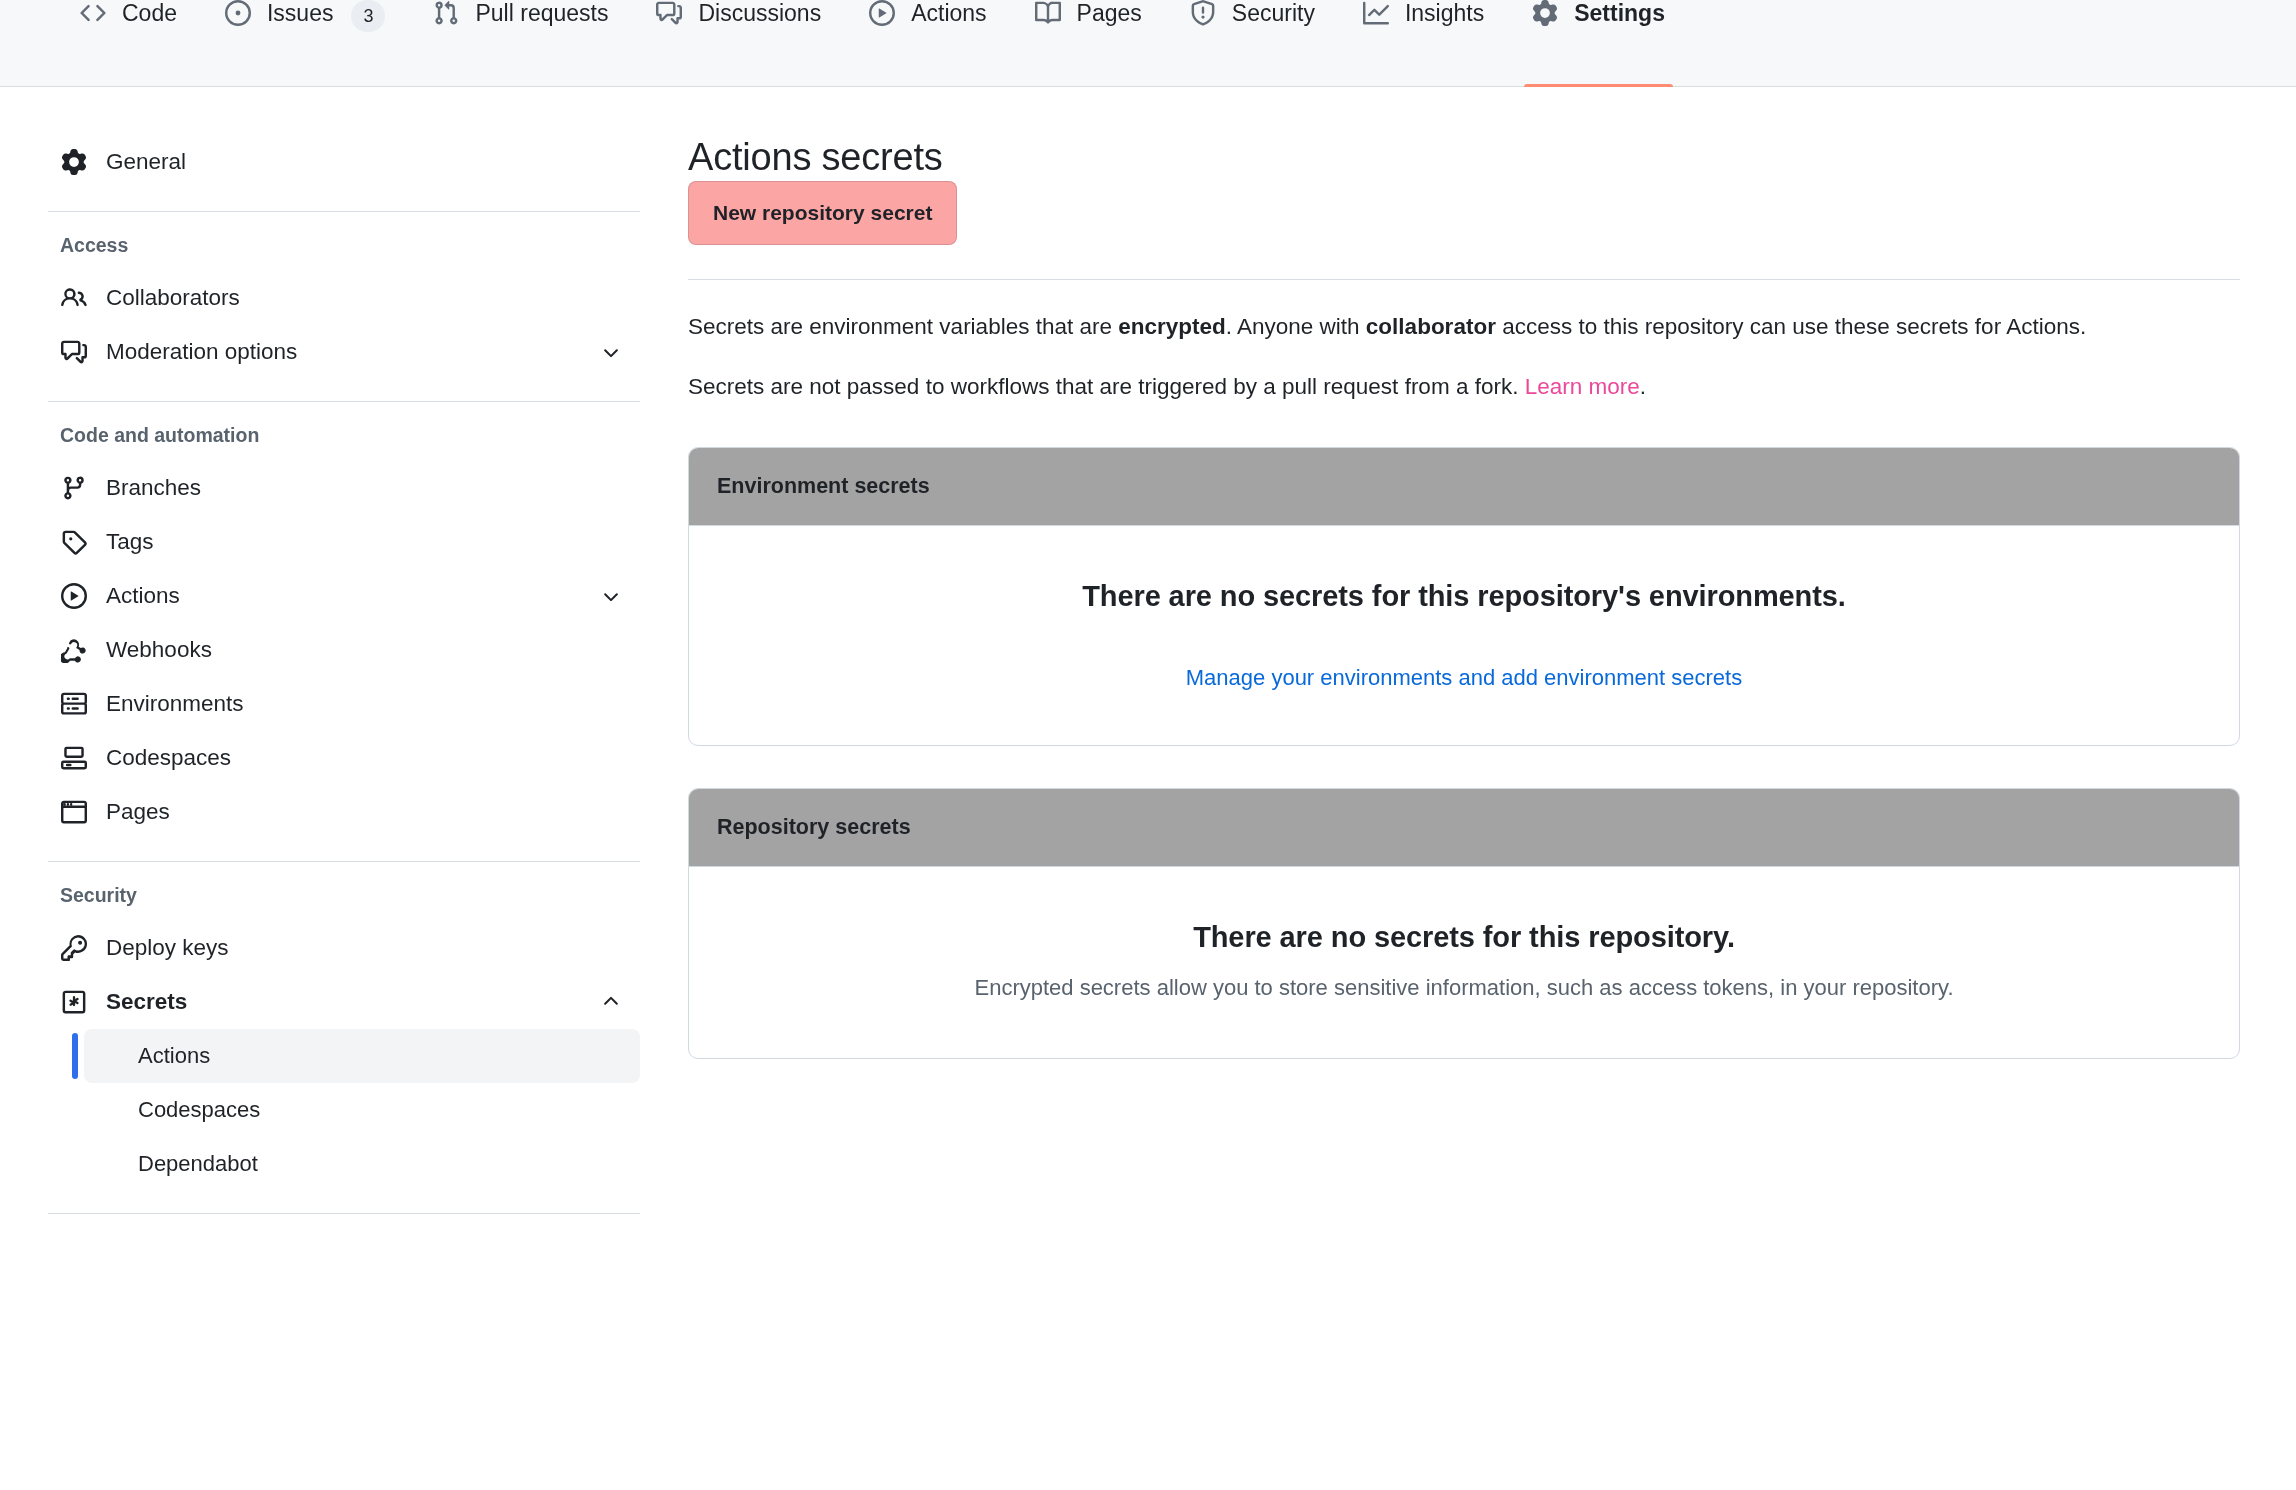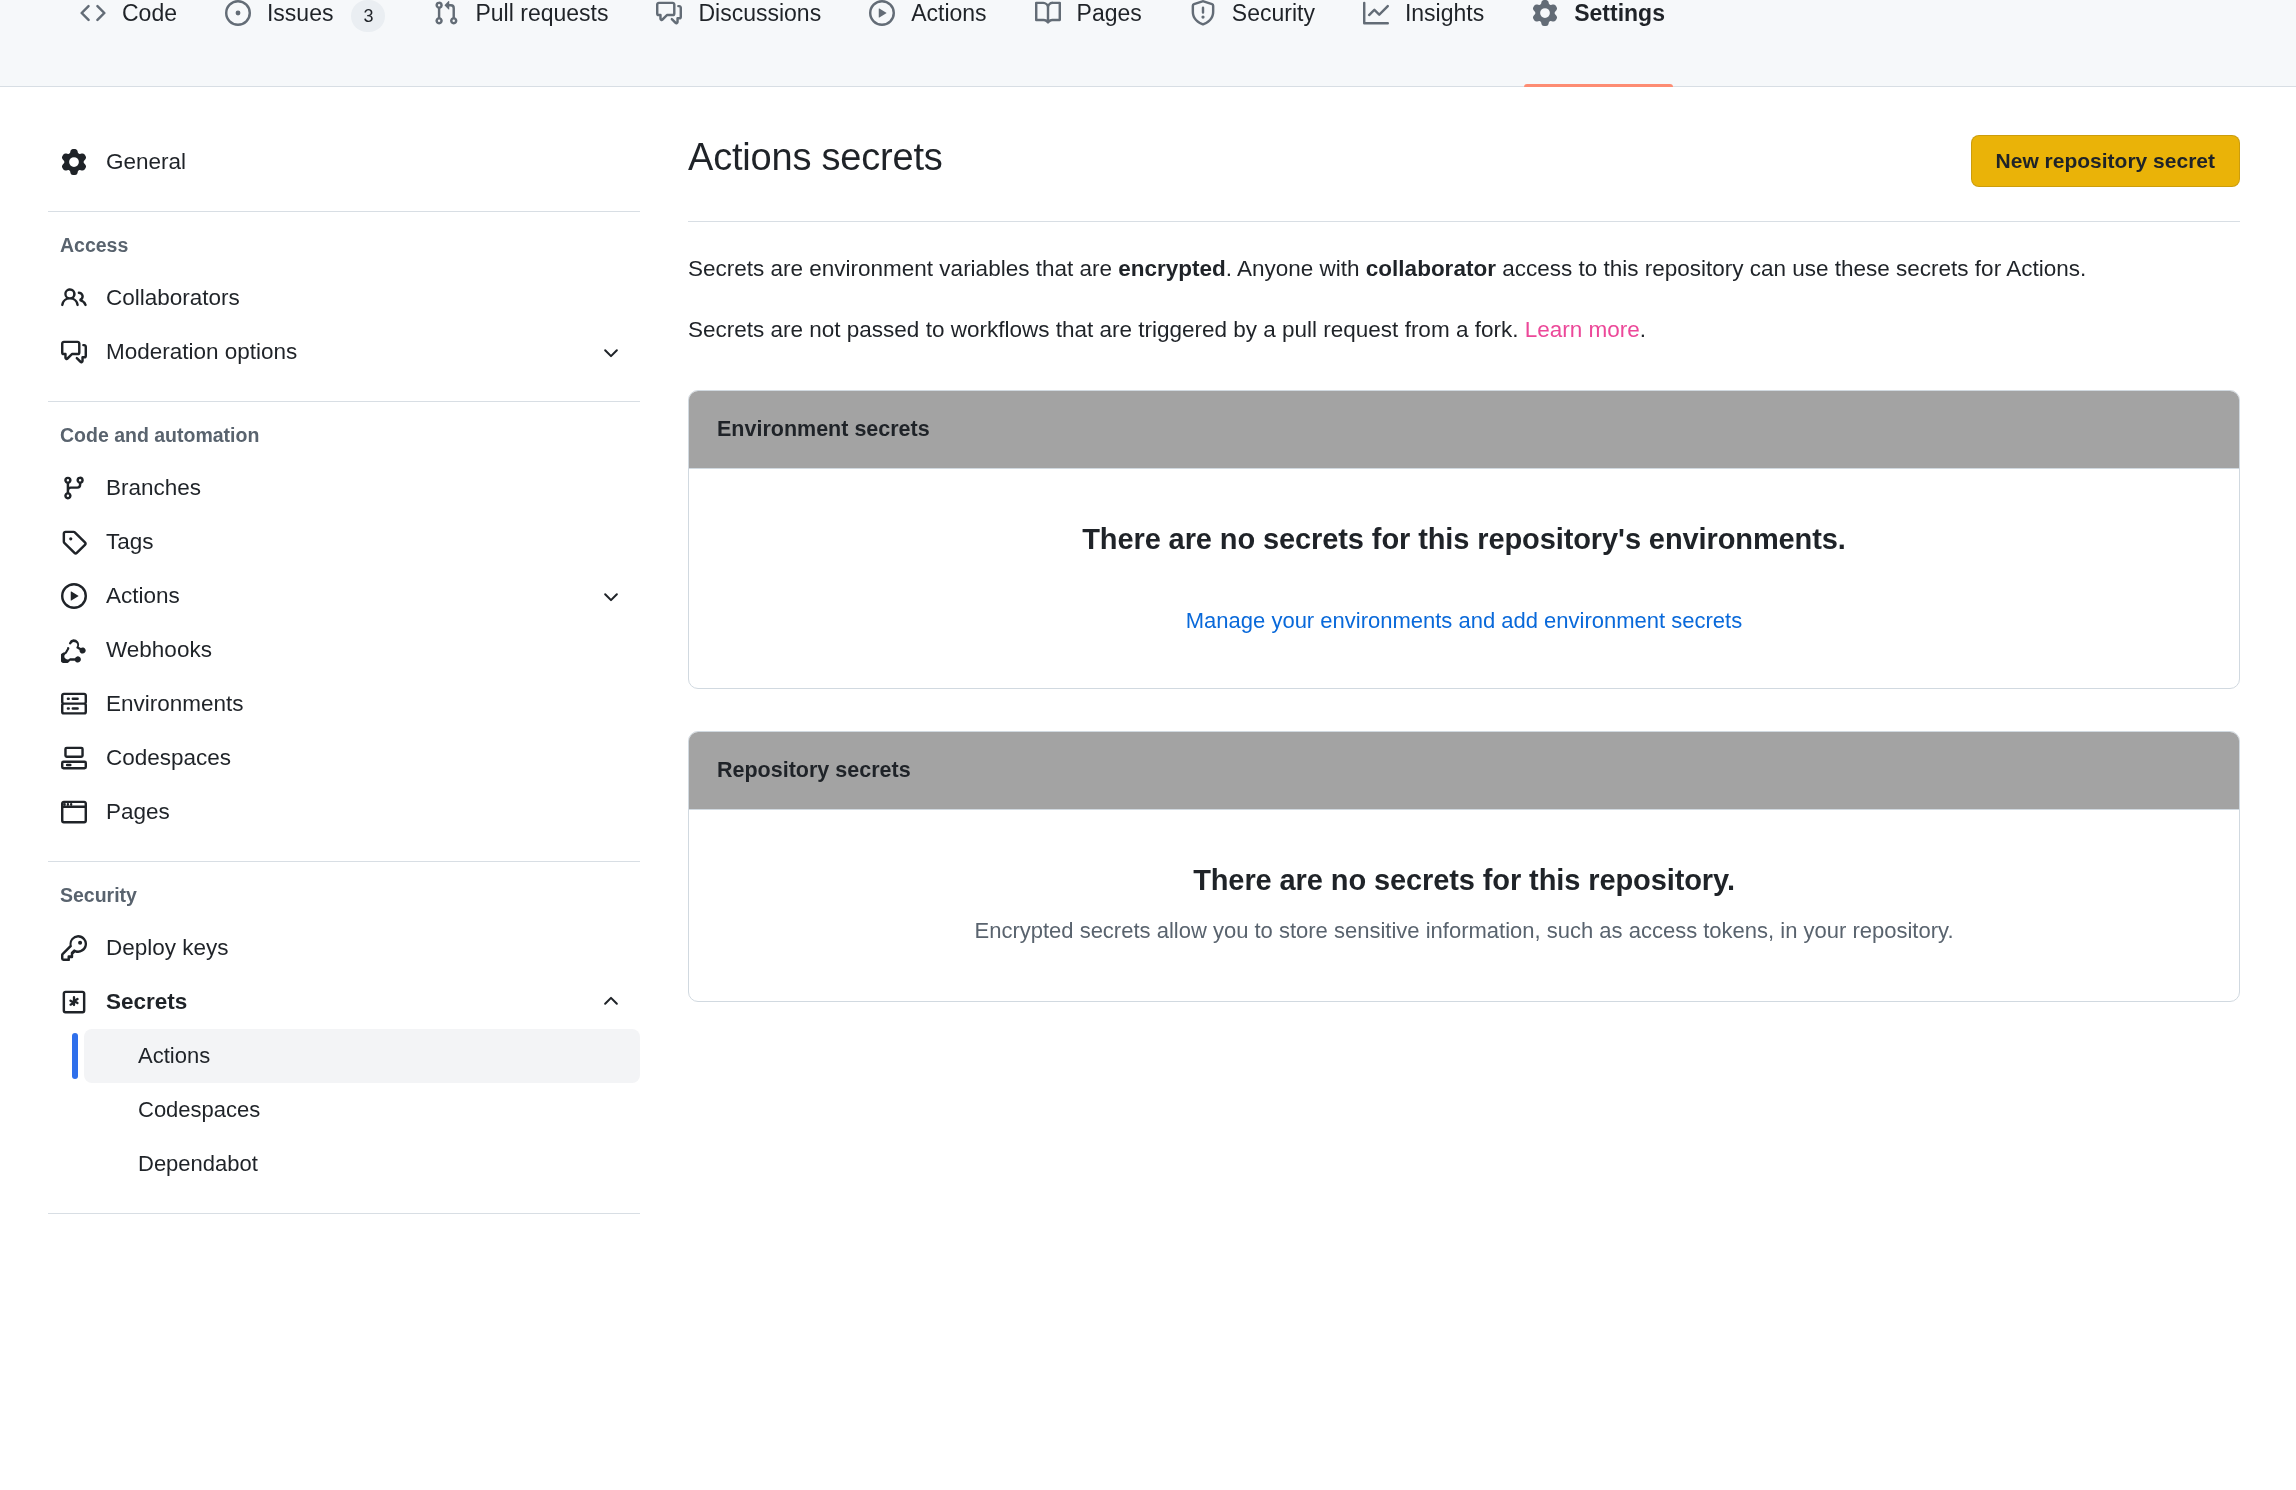--- a/index.html
+++ b/index.html
@@ -130,36 +130,37 @@
     flex: 1;
     padding: 48px 56px 0 48px;
     min-width: 0;
   }
   .main-head {
     display: flex;
     align-items: flex-start;
     justify-content: space-between;
     padding-bottom: 34px;
     border-bottom: 1px solid #d8dee4;
+    flex-direction: column;
   }
   .page-title {
     font-size: 38px;
     font-weight: 400;
     margin: 0;
     line-height: 1.2;
     letter-spacing: -0.2px;
   }
   .btn {
-    background: #eab308;
+    background: #fca5a5;
     border: 1px solid rgba(31,35,40,0.15);
     border-radius: 8px;
     font-size: 21px;
     font-weight: 600;
     color: #1f2328;
-    padding: 13px 24px;
+    padding: 19px 24px;
     cursor: pointer;
     white-space: nowrap;
     font-family: "Liberation Sans", sans-serif;
   }
 
   .intro { padding-top: 30px; }
   .intro p {
     margin: 0 0 26px 0;
     font-size: 22.5px;
     line-height: 1.55;

